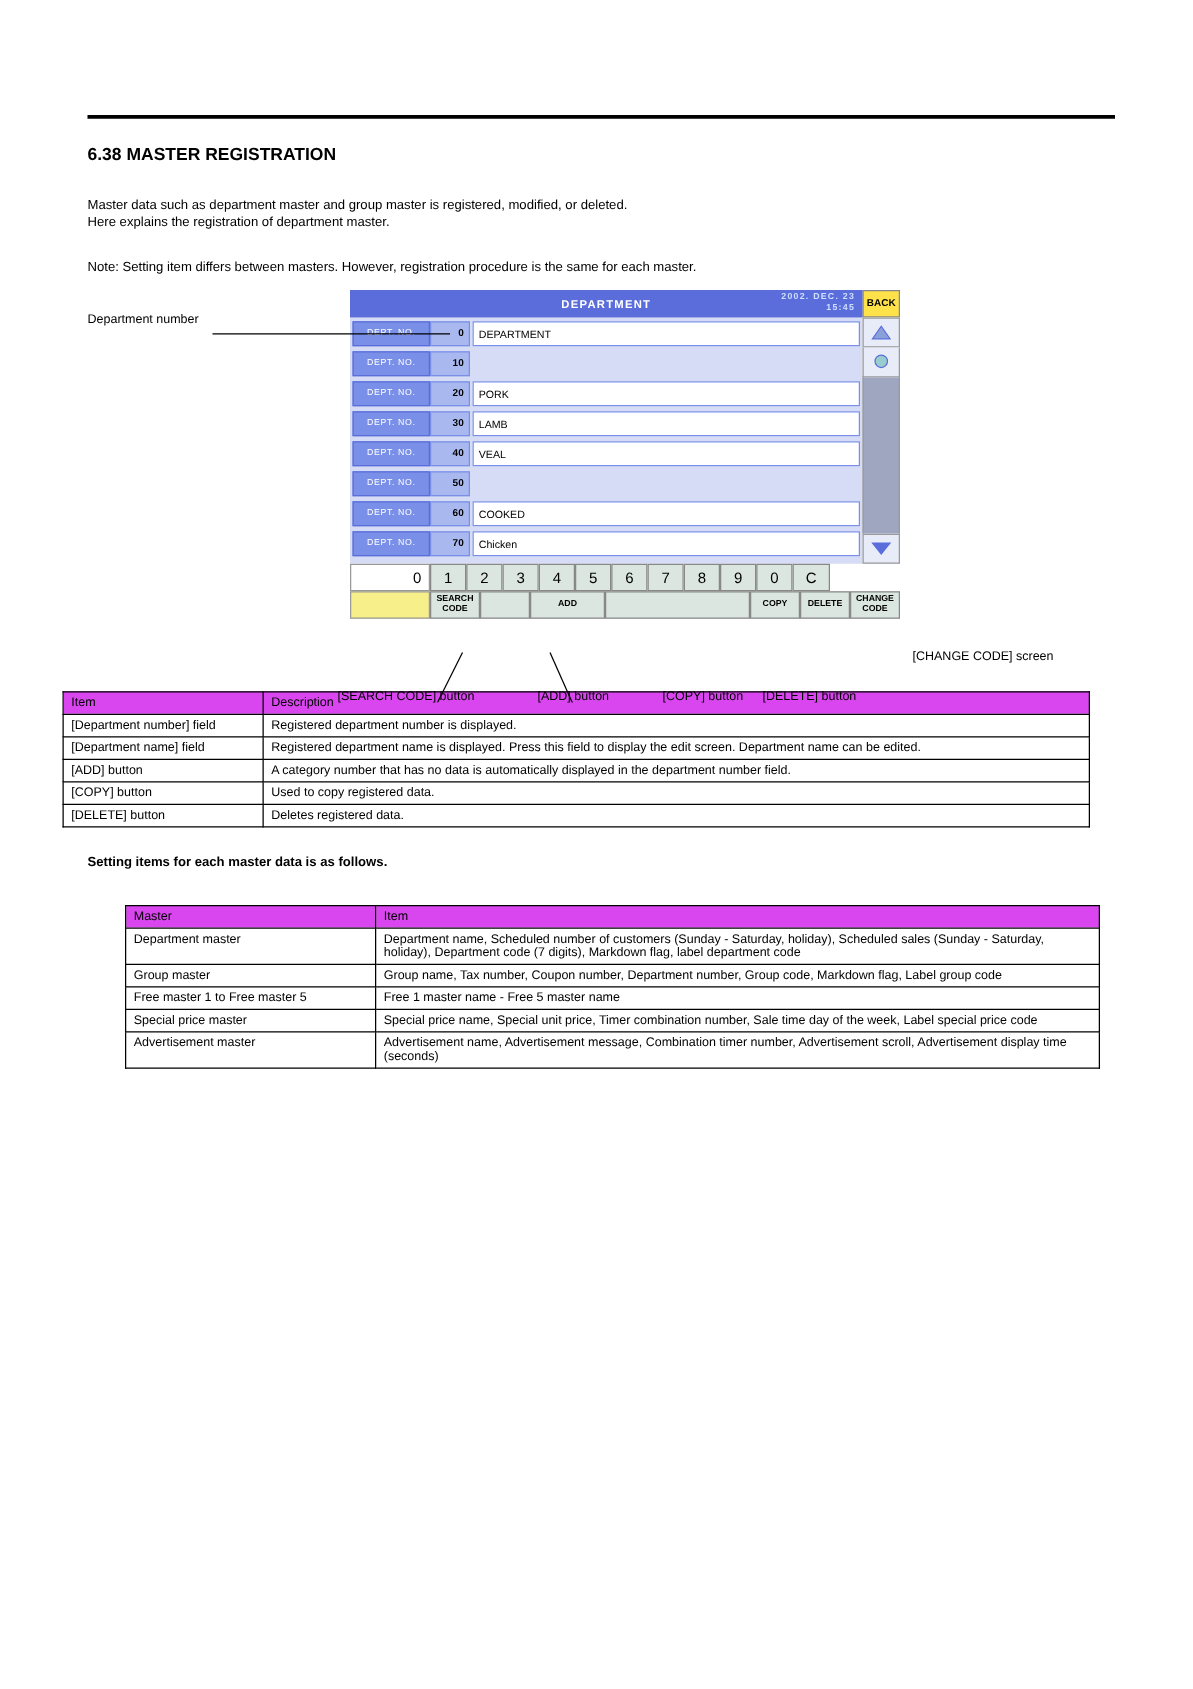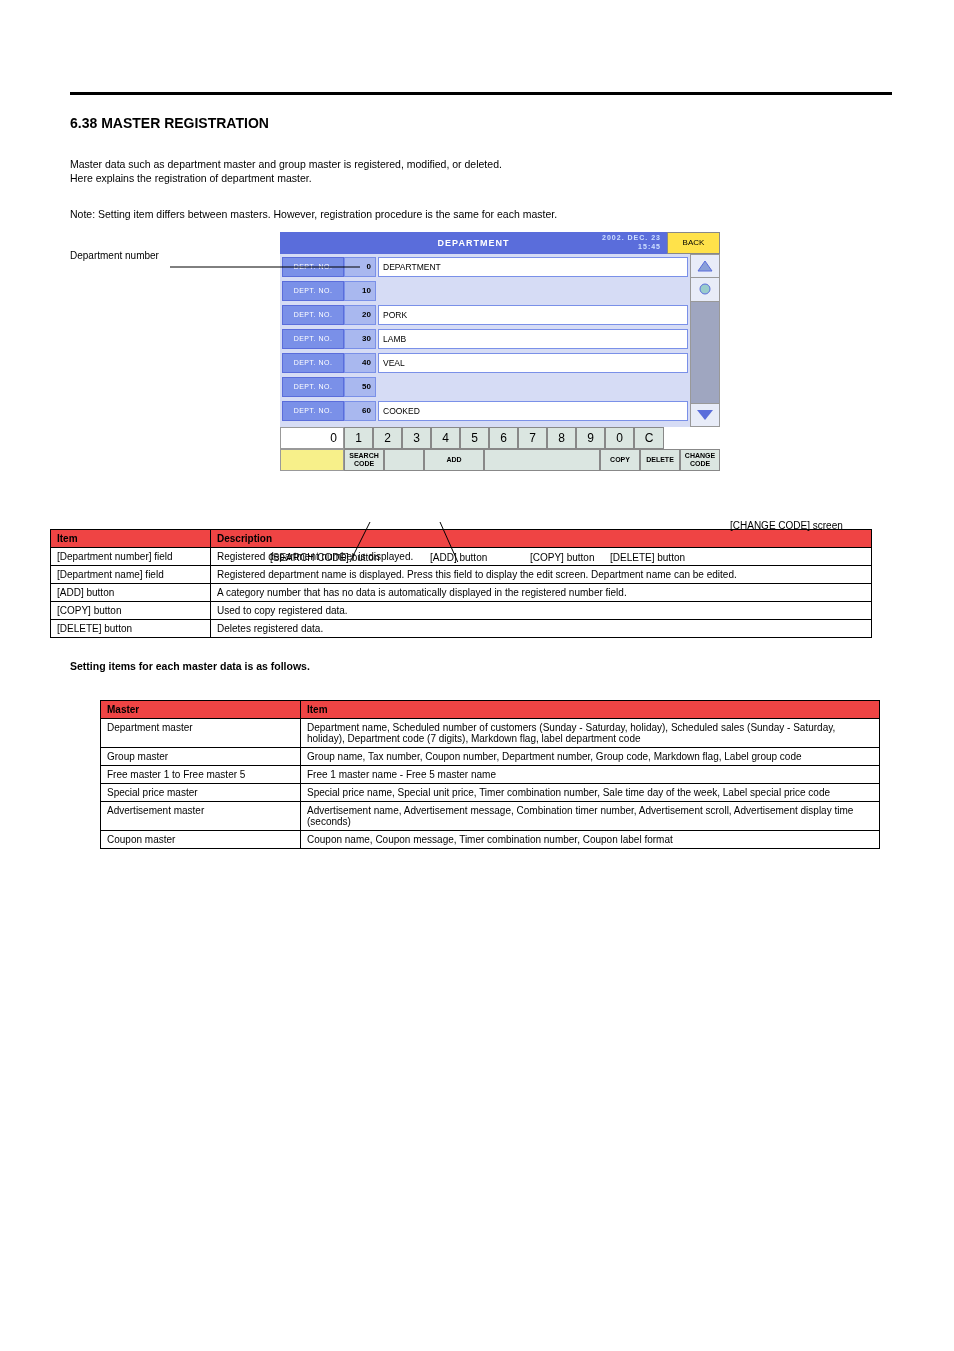--- a/index.html
+++ b/index.html
@@ -62,24 +62,24 @@
   .shot-date {
     position: absolute;
     right: 6px;
     top: 1px;
     font-size: 7px;
     color: #cfe0ff;
     text-align: right;
     line-height: 9px;
   }
   .back-btn {
-    width: 53px;
+    width: 30px;
     background: #ffe24a;
     color: #000;
-    font-weight: normal;
+    font-weight: bold;
     font-size: 8px;
     display: flex;
     align-items: center;
     justify-content: center;
     border: 1px solid #888;
   }
   .shot-body {
     display: flex;
   }
   .rows {
@@ -248,22 +248,22 @@
   }
   table.doc.t1 { width: 822px; margin-left: -20px; }
   table.doc.t2 { width: 780px; margin-left: 30px; margin-top: 28px; }
   table.doc th, table.doc td {
     border: 1px solid #000;
     padding: 3px 6px;
     vertical-align: top;
     text-align: left;
   }
   table.doc th {
-    font-weight: bold;
-    background: #ef4444;
+    font-weight: normal;
+    background: #d946ef;
   }
   table.doc td.c1 { width: 160px; }
   table.doc.t2 td.c1 { width: 200px; }
   .mt { margin-top: 22px; font-size:10.5px;font-weight:bold; }
 </style>
 </head>
 <body>
 
 <div class="page">
   <hr class="top-rule">
@@ -315,20 +315,25 @@
               <div class="val">VEAL</div>
             </div>
           <div class="row">
               <div class="lbl">DEPT. NO.</div>
               <div class="num">50</div>
             </div>
           <div class="row">
               <div class="lbl">DEPT. NO.</div>
               <div class="num">60</div>
               <div class="val">COOKED</div>
+            </div>
+          <div class="row">
+              <div class="lbl">DEPT. NO.</div>
+              <div class="num">70</div>
+              <div class="val">Chicken</div>
             </div>
         </div>
         <div class="rail">
           <div class="rail-top">
             <svg width="18" height="14" viewBox="0 0 18 14">
                 <polygon points="9,2 16,12 2,12" fill="#8aa0d8" stroke="#5a6ddb"></polygon>
               </svg>
           </div>
           <div class="rail-circle">
             <svg width="14" height="14">
@@ -396,21 +401,21 @@
     <tr>
           <td class="c1">[Department number] field</td>
           <td>Registered department number is displayed.</td>
         </tr>
     <tr>
           <td class="c1">[Department name] field</td>
           <td>Registered department name is displayed. Press this field to display the edit screen. Department name can be edited.</td>
         </tr>
     <tr>
           <td class="c1">[ADD] button</td>
-          <td>A category number that has no data is automatically displayed in the registered number field.</td>
+          <td>A category number that has no data is automatically displayed in the department number field.</td>
         </tr>
     <tr>
           <td class="c1">[COPY] button</td>
           <td>Used to copy registered data.</td>
         </tr>
     <tr>
           <td class="c1">[DELETE] button</td>
           <td>Deletes registered data.</td>
         </tr>
   </tbody>
@@ -437,20 +442,16 @@
           <td>Free 1 master name - Free 5 master name</td>
         </tr>
     <tr>
           <td class="c1">Special price master</td>
           <td>Special price name, Special unit price, Timer combination number, Sale time day of the week, Label special price code</td>
         </tr>
     <tr>
           <td class="c1">Advertisement master</td>
           <td>Advertisement name, Advertisement message, Combination timer number, Advertisement scroll, Advertisement display time (seconds)</td>
         </tr>
-    <tr>
-          <td class="c1">Coupon master</td>
-          <td>Coupon name, Coupon message, Timer combination number, Coupon label format</td>
-        </tr>
   </tbody>
     </table>
 
 </div>
 
 </body></html>

